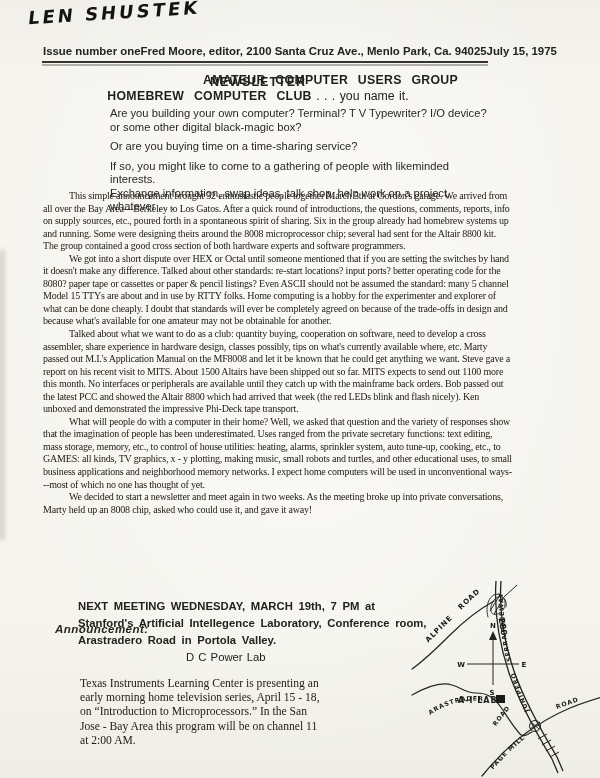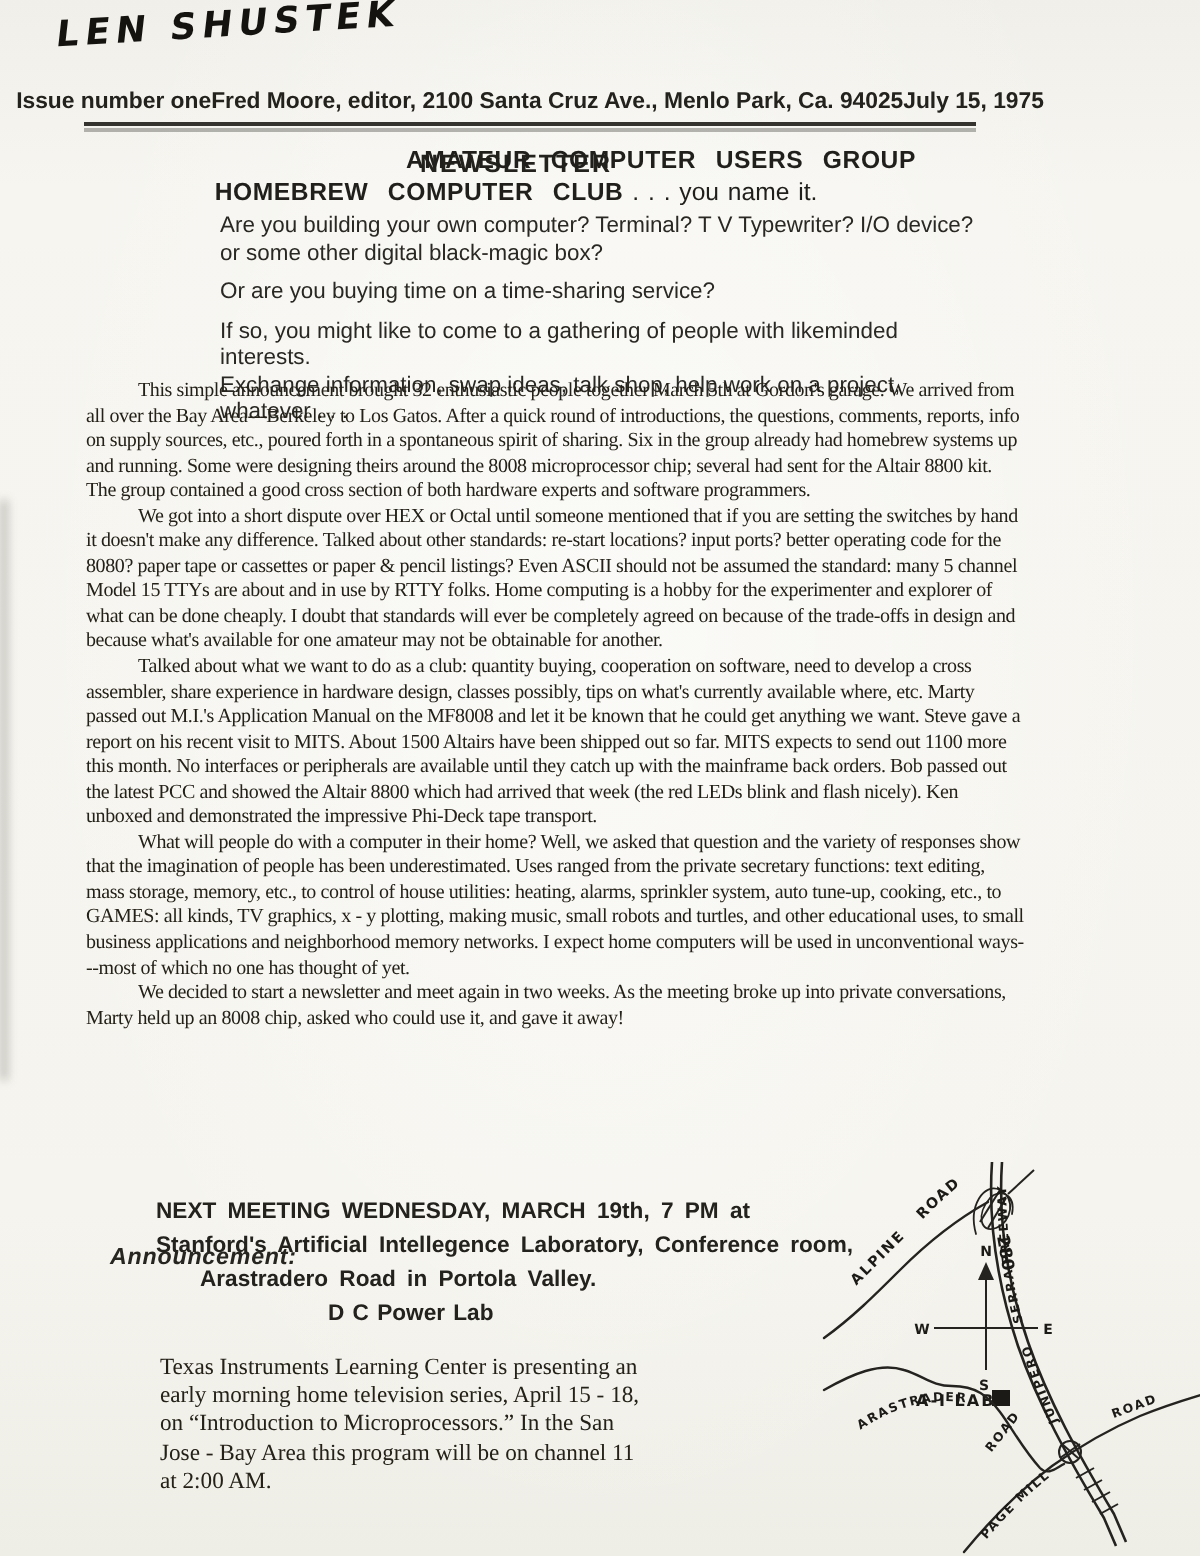--- a/index.html
+++ b/index.html
@@ -18,40 +18,40 @@
   .abs{position:absolute;}
   .handwritten{
     left:28px;top:2px;
     font-family:"DejaVu Sans", sans-serif;
     font-size:18px;font-weight:600;letter-spacing:3px;
     transform:rotate(-3.5deg) skewX(-10deg);
     color:#14130f;
   }
   .newsletter{left:0;top:27px;width:516px;text-align:center;
     font-size:12.5px;font-weight:700;letter-spacing:1px;color:#23221d;margin-top:48px;}
-  .masthead{left:43px;top:45px;width:444px;display:flex;justify-content:center;
+  .masthead{left:43px;top:45px;width:444px;display:flex;justify-content:flex-start;
     font-size:11.4px;font-weight:700;white-space:nowrap;color:#23221d;}
   .rule{left:42px;top:61px;width:446px;height:2px;background:#35332d;
     box-shadow:0 3px 0 rgba(53,51,45,0.35);}
   .h1{left:58px;top:73px;width:400px;text-align:right;
     font-size:12.3px;font-weight:700;word-spacing:6px;letter-spacing:0.3px;}
   .h2{left:58px;top:89px;width:400px;text-align:center;font-size:12.3px;}
   .h2 .h2b{font-weight:700;word-spacing:6px;letter-spacing:0.3px;}
   .h2 .h2r{font-weight:400;word-spacing:1px;}
   .intro{left:110px;top:107px;width:380px;font-size:11.2px;line-height:13.5px;color:#2a2823;}
   .intro .gap{margin-top:6px;}
   .bodytext{left:43px;top:190px;width:470px;
     font-family:"Liberation Serif", serif;
     font-size:10px;line-height:12.55px;letter-spacing:-0.2px;color:#242118;}
   .bodytext p{margin:0;text-indent:26px;}
   .meeting{left:78px;top:598px;width:372px;font-size:11.3px;font-weight:700;
     line-height:17px;word-spacing:2.5px;color:#23221d;}
-  .meeting .row3{position:relative;margin-left:22px;}
+  .meeting .row3{position:relative;}
   .meeting .sign-label{position:absolute;left:177px;top:0;word-spacing:1px;}
-  .meeting .sign-name{margin-left:86px;font-weight:700;word-spacing:1px;}
+  .meeting .sign-name{margin-left:108px;font-weight:400;word-spacing:1px;}
   .annc-label{left:55px;top:622px;font-style:italic;font-size:11.6px;font-weight:600;
     letter-spacing:0.4px;color:#26251f;}
   .annc{left:80px;top:677px;width:270px;
     font-family:"Liberation Serif", serif;font-size:11.6px;line-height:14.2px;color:#242118;}
   svg.map{position:absolute;left:412px;top:581px;width:190px;height:197px;overflow:visible;}
   svg.map path.road{fill:none;stroke:#24231f;stroke-width:1.2;stroke-linecap:round;}
   svg.map path.fwy{fill:none;stroke:#24231f;stroke-width:1.3;}
   svg.map line{stroke:#24231f;stroke-width:1;}
   svg.map text{fill:#1b1a16;font-family:"DejaVu Sans",sans-serif;font-weight:700;}
   .maplabel{letter-spacing:1px;}

